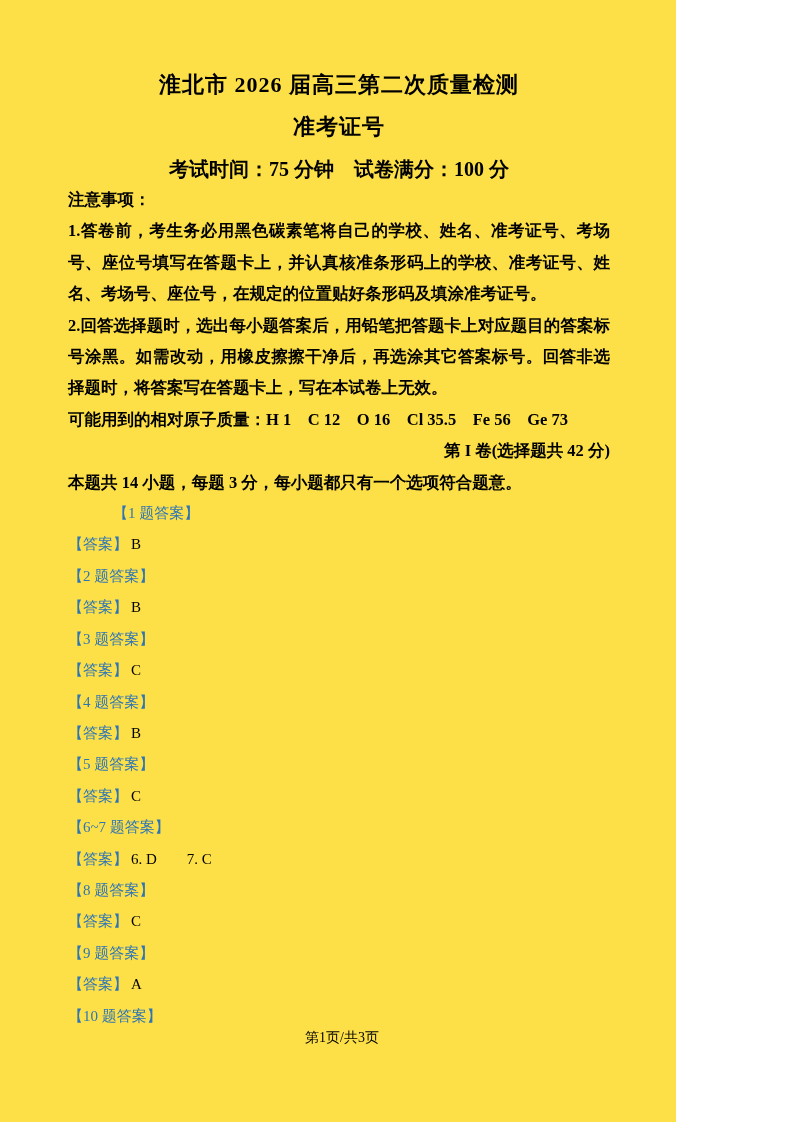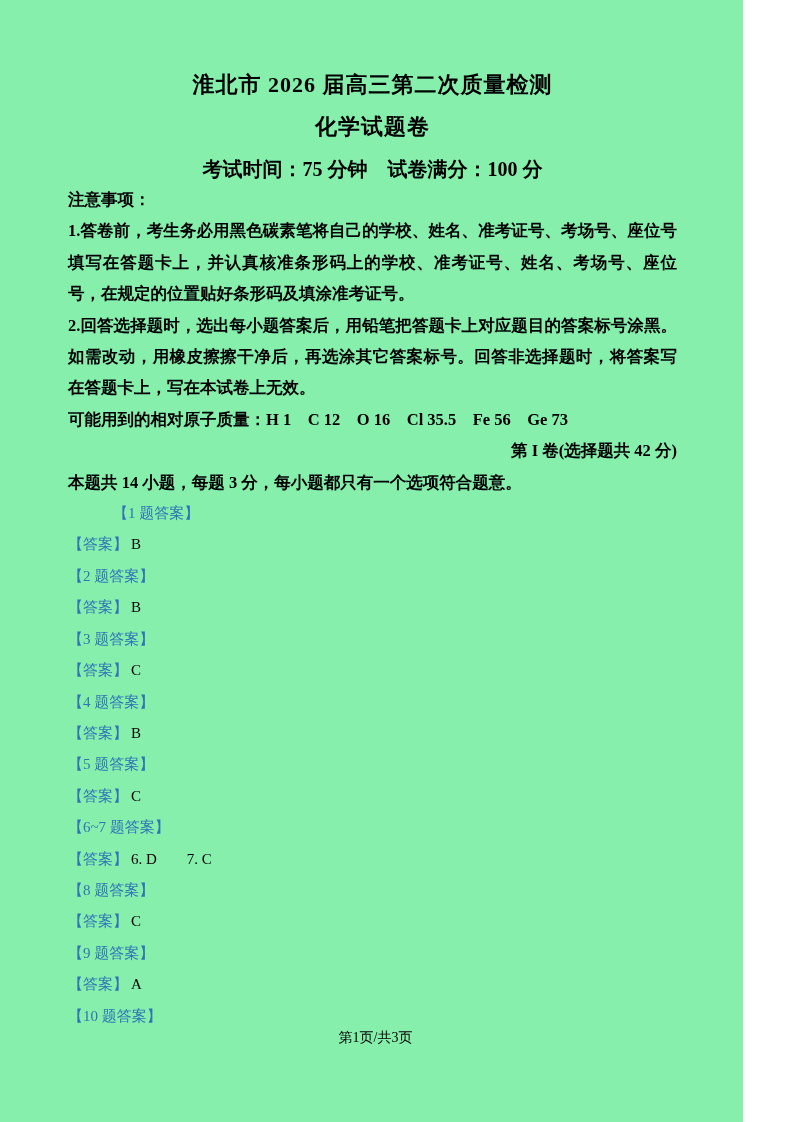--- a/index.html
+++ b/index.html
@@ -4,22 +4,22 @@
 <style>
   html, body { margin: 0; padding: 0; }
   body {
     width: 793px; height: 1122px;
     background: #ffffff;
     font-family: "Liberation Serif", "DejaVu Serif", serif;
     color: #000000;
   }
   .page {
     position: relative;
-    width: 743px; height: 1122px;
-    background: #86efac;
+    width: 676px; height: 1122px;
+    background: #fde047;
     overflow: hidden;
     box-sizing: border-box;
     padding: 70px 66px 0 68px;
   }
   .title {
     font-size: 22px; font-weight: bold;
     text-align: center; line-height: 30px;
     letter-spacing: 1px;
   }
   .subtitle {
@@ -61,21 +61,21 @@
     padding-left: 8px;
   }
 </style>
 </head>
 <body>
 
 <div class="page">
 
   <div class="title">淮北市 2026 届高三第二次质量检测</div>
 
-  <div class="subtitle">化学试题卷</div>
+  <div class="subtitle">准考证号</div>
 
   <div class="exam-info">考试时间：75 分钟　试卷满分：100 分</div>
 
   <div class="flow">
 
     <p class="bold">注意事项：</p>
 
     <p class="para">1.答卷前，考生务必用黑色碳素笔将自己的学校、姓名、准考证号、考场号、座位号填写在答题卡上，并认真核准条形码上的学校、准考证号、姓名、考场号、座位号，在规定的位置贴好条形码及填涂准考证号。</p>
 
     <p class="para">2.回答选择题时，选出每小题答案后，用铅笔把答题卡上对应题目的答案标号涂黑。如需改动，用橡皮擦擦干净后，再选涂其它答案标号。回答非选择题时，将答案写在答题卡上，写在本试卷上无效。</p>

